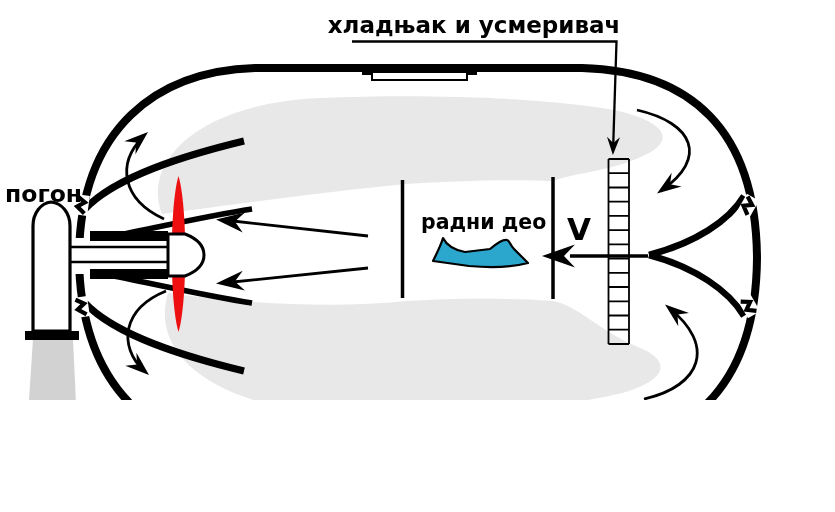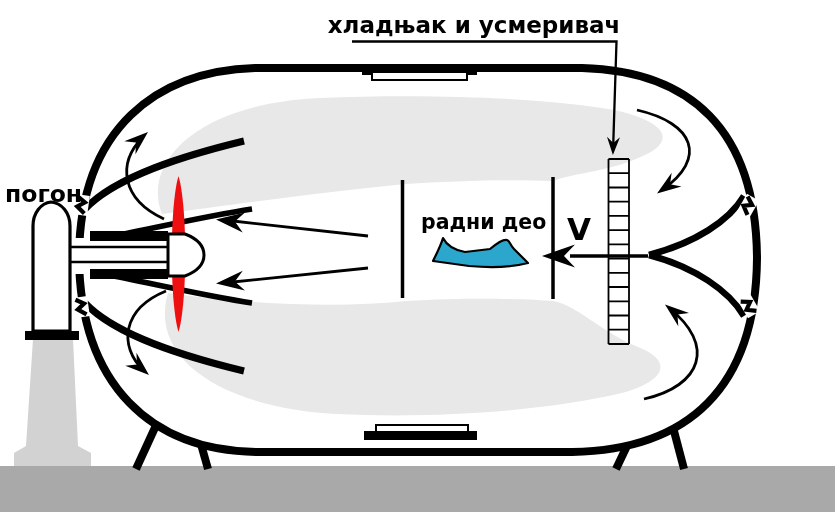--- a/index.html
+++ b/index.html
@@ -1,16 +1,16 @@
 <!DOCTYPE html>
 <html><head>
 <meta charset="utf-8">
 <style>
   html,body{margin:0;padding:0;background:#fff;}
-  #stage{position:relative;width:835px;height:512px;background:#fff;overflow:hidden;
+  #stage{position:relative;width:835px;height:400px;background:#fff;overflow:hidden;
          font-family:"DejaVu Sans", sans-serif;}
   svg{display:block;}
   .lbl{font-family:"DejaVu Sans", sans-serif;font-weight:bold;fill:#000;}
 </style>
 </head>
 <body>
 
 <div id="stage">
 <svg width="835" height="512" viewBox="0 0 835 512">
 

